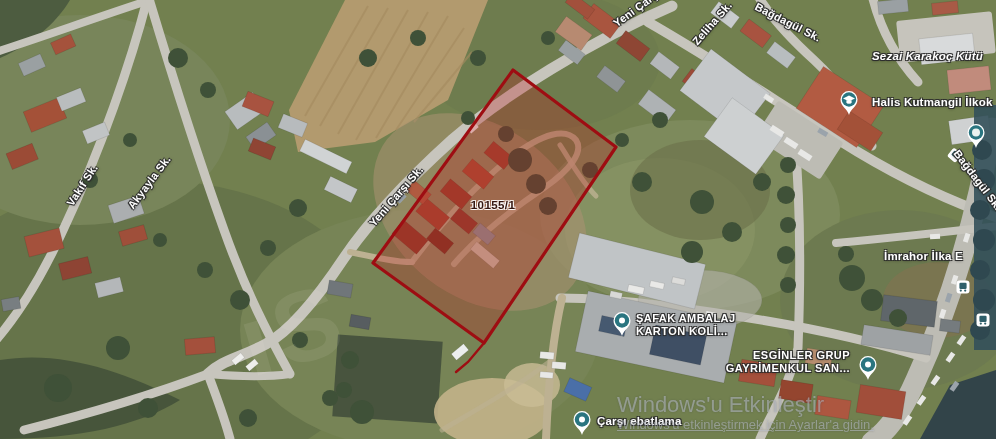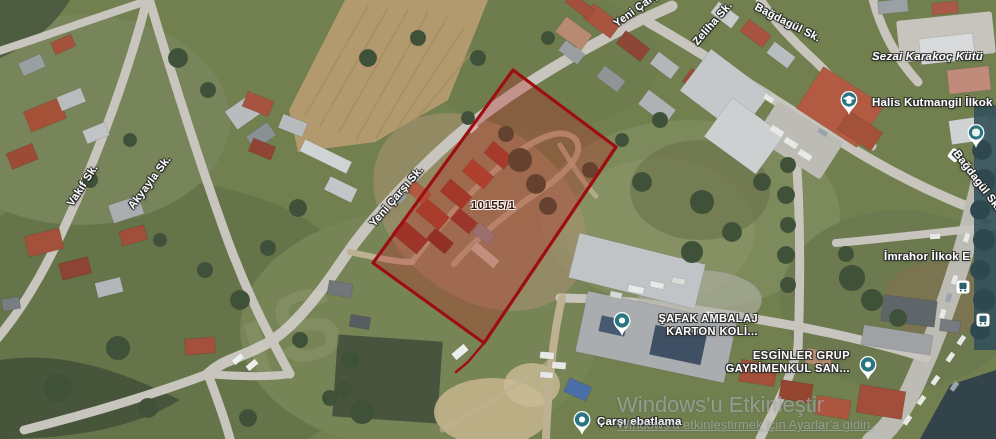--- a/index.html
+++ b/index.html
@@ -273,22 +273,22 @@
   <div class="lbl street center" style="left:396px;top:196px;transform:translate(-50%,-50%) rotate(-49deg);">Yeni Çarşı Sk.</div>
   <div class="lbl street center" style="left:645px;top:2px;transform:translate(-50%,-50%) rotate(-36deg);">Yeni Çarşı Sk.</div>
   <div class="lbl street center" style="left:712px;top:23px;transform:translate(-50%,-50%) rotate(-49deg);">Zeliha Sk.</div>
   <div class="lbl street center" style="left:788px;top:22px;transform:translate(-50%,-50%) rotate(27deg);">Bağdagül Sk.</div>
   <div class="lbl street center" style="left:978px;top:180px;transform:translate(-50%,-50%) rotate(53deg);">Bağdagül Sk.</div>
 
   <div class="parcel-lbl" style="left:493px;top:205px;transform:translate(-50%,-50%);">10155/1</div>
 
   <div class="lbl poi" style="left:872px;top:50px;font-style:italic;">Sezai Karakoç Kütü</div>
   <div class="lbl poi" style="left:872px;top:96px;">Halis Kutmangil İlkok</div>
-  <div class="lbl poi" style="left:884px;top:250px;">İmrahor İlkok E</div>
-  <div class="lbl caps" style="left:636px;top:312px;width:122px;text-align:right;">
+  <div class="lbl poi" style="left:884px;top:250px;">İmrahor İlka E</div>
+  <div class="lbl caps" style="left:636px;top:312px;width:122px;text-align:left;">
     <div>ŞAFAK AMBALAJ</div>
     <div>KARTON KOLİ...</div>
   </div>
   <div class="lbl caps" style="right:146px;top:349px;text-align:right;">
     <div>ESGİNLER GRUP</div>
     <div>GAYRİMENKUL SAN...</div>
   </div>
   <div class="lbl poi" style="left:597px;top:415px;">Çarşı ebatlama</div>
 
   <div class="icon" style="left:838px;top:88px;">

